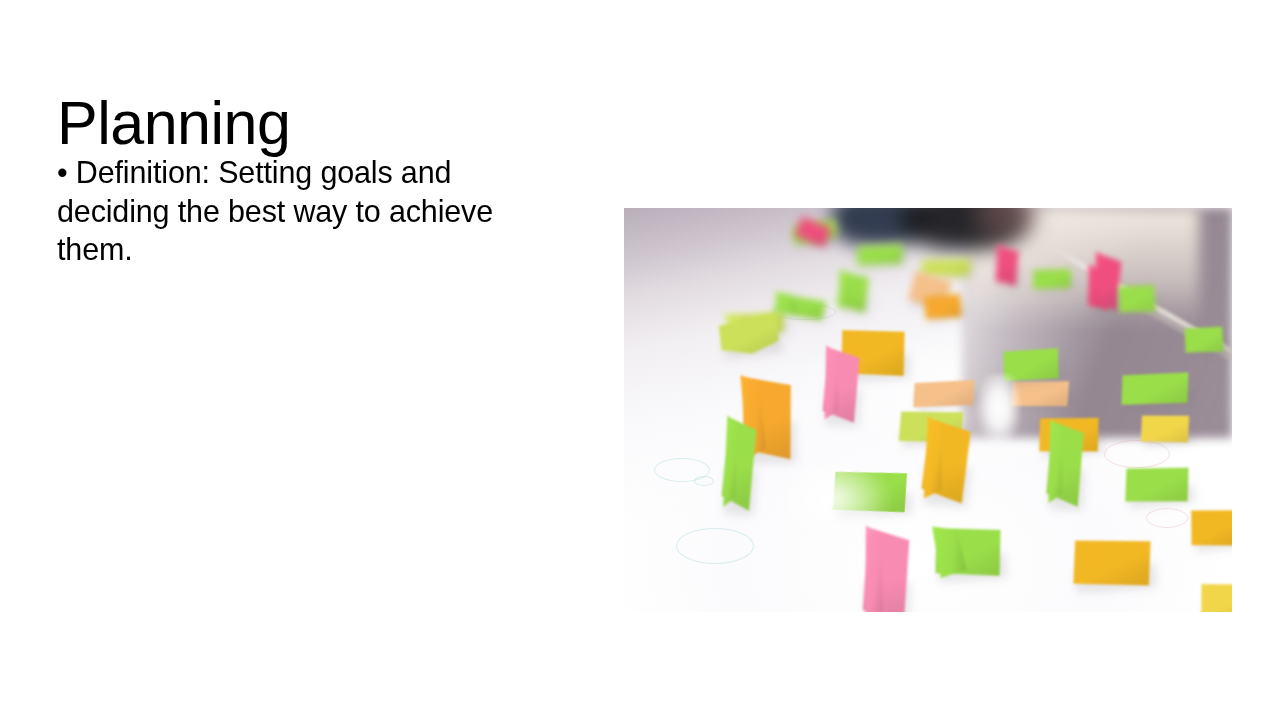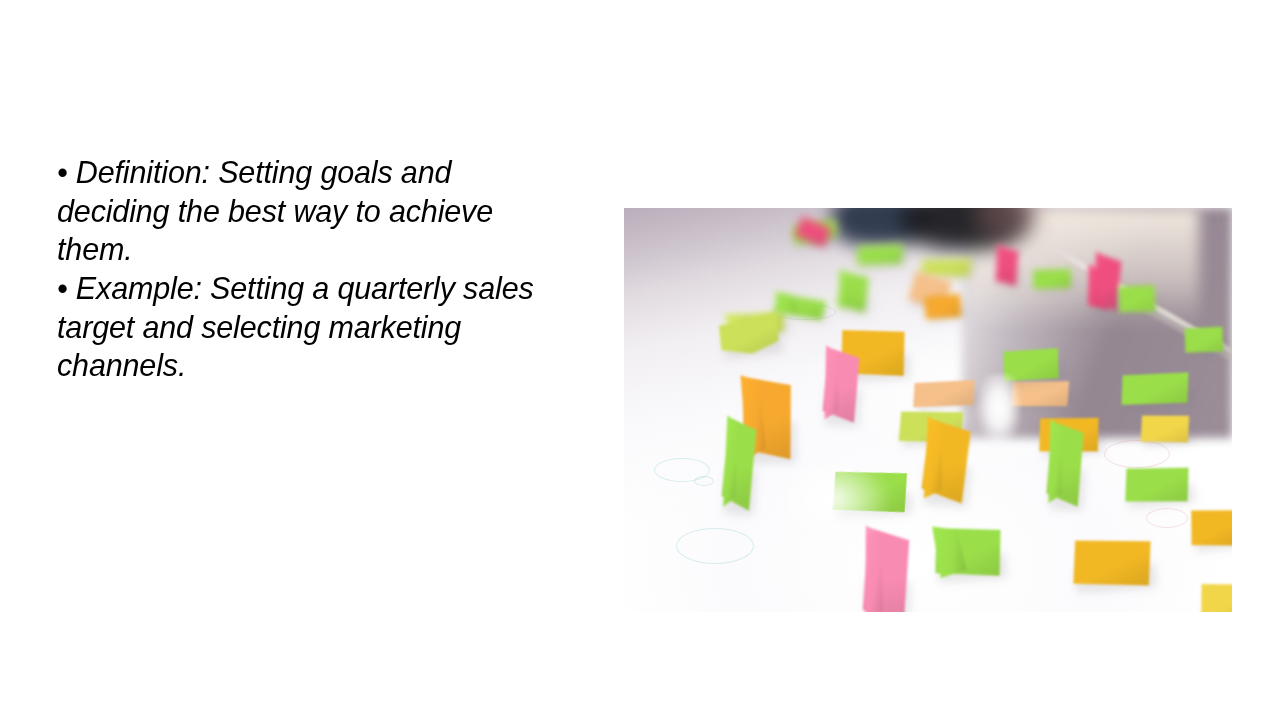--- a/index.html
+++ b/index.html
@@ -33,21 +33,20 @@
     color: #000000;
     white-space: nowrap;
   }
 
   
   .body-column {
     position: absolute;
     left: 57px;
     top: 153px;
     width: 512px;
-    font-style: italic;
   }
   .bullet-para {
     font-size: 30.5px;
     font-weight: 400;
     line-height: 38.6px;
     letter-spacing: -0.15px;
     color: #000000;
     margin: 0 0 0.5px 0;
     text-indent: 0;
   }
@@ -174,24 +173,24 @@
     background: rgba(120,110,120,0.17);
     filter: blur(4px);
     border-radius: 2px;
   }
 </style>
 </head>
 <body>
 
 <div class="slide">
 
+  <h1 class="slide-title">Planning</h1>
 
   <div class="body-column">
     <p class="bullet-para">• Definition: Setting goals and deciding the best way to achieve them.</p>
-    <p class="bullet-para">• Example: Setting a quarterly sales target and selecting marketing channels.</p>
   </div>
 
   <div class="photo-frame">
     <div class="photo-stage">
       <div class="wall"></div>
       <div class="wall-light"></div>
       <div class="bokeh-dark-a"></div>
       <div class="bokeh-dark-b"></div>
       <div class="bokeh-dark-c"></div>
       <div class="board-edge"></div>

